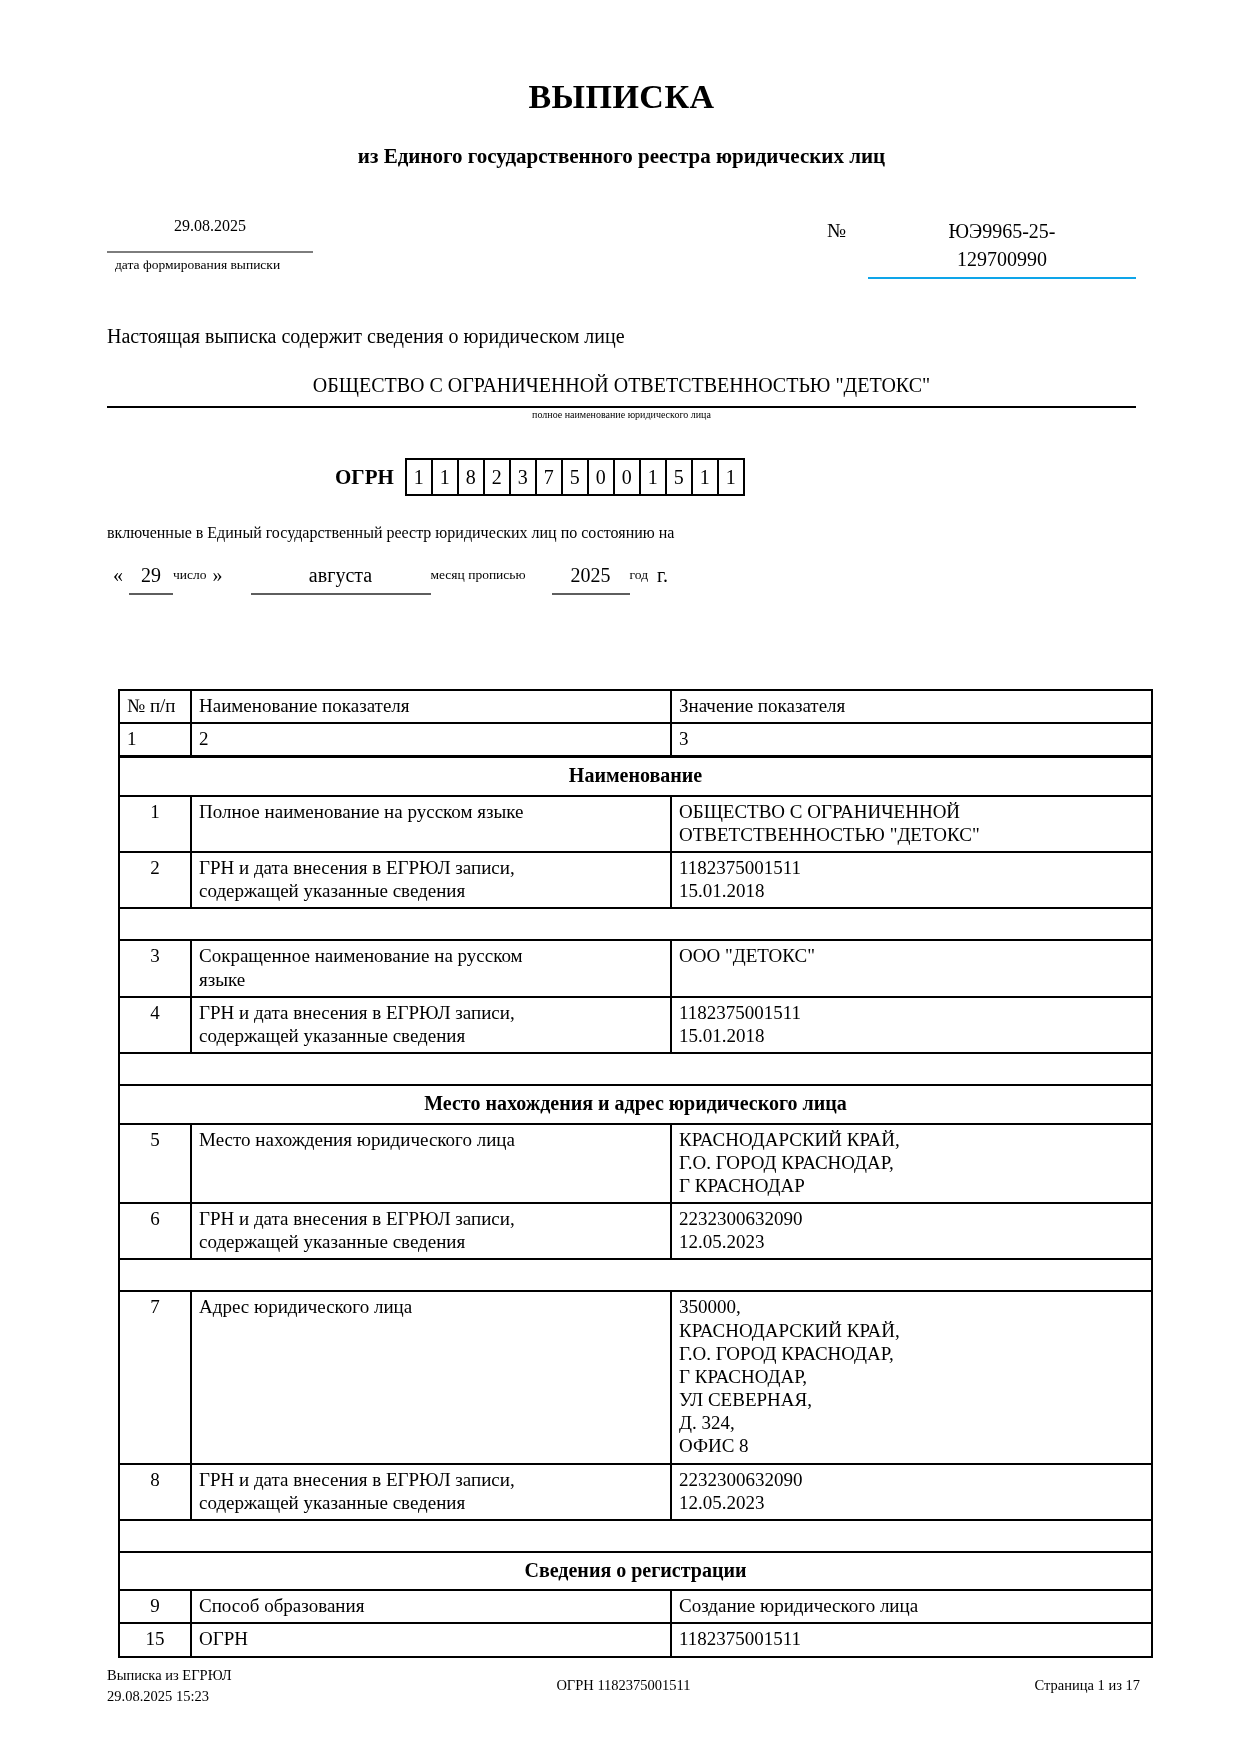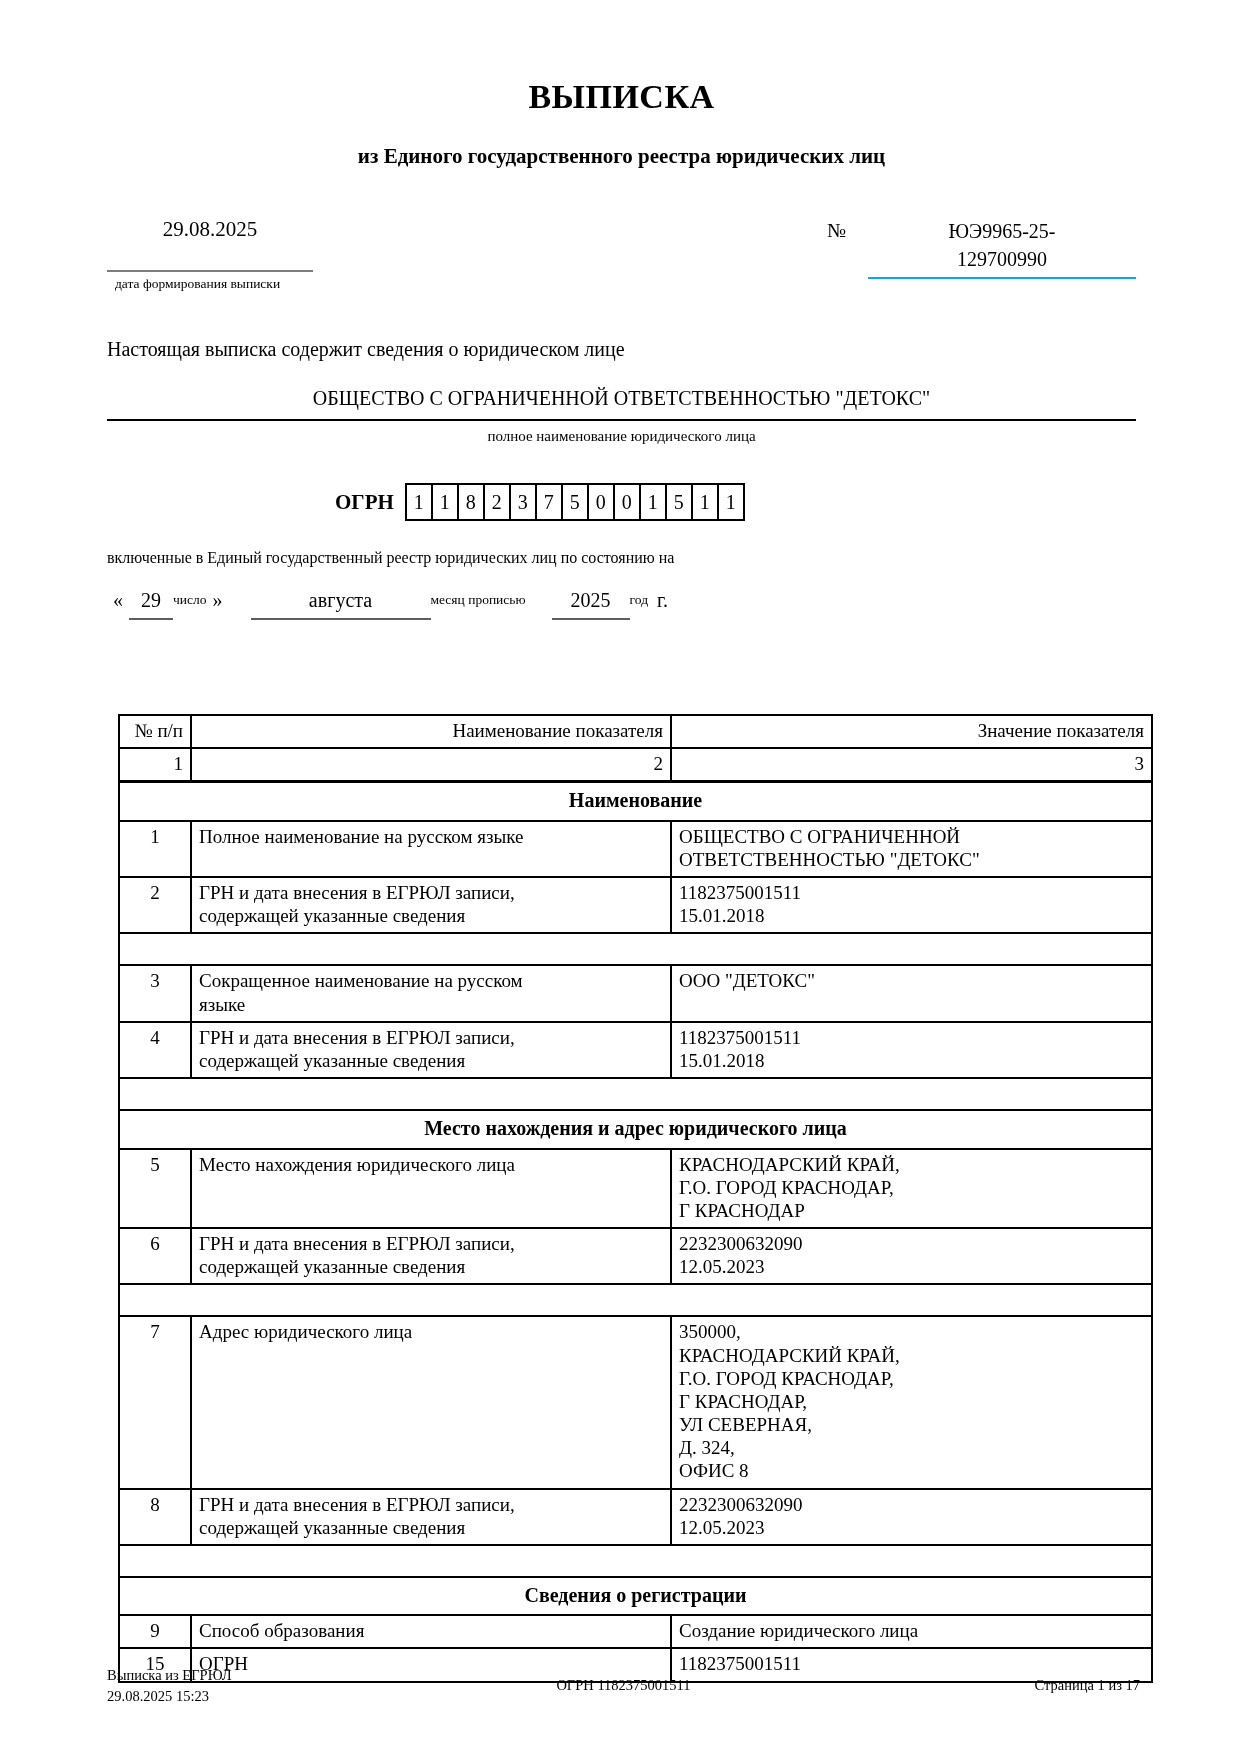--- a/index.html
+++ b/index.html
@@ -29,23 +29,23 @@
   }
 
   .head-row {
     display: flex;
     justify-content: space-between;
     align-items: flex-start;
     margin-top: 48px;
   }
   .date-block { width: 206px; }
   .date-text {
-    font-size: 21px;
-    text-align: center;
-    padding-bottom: 28px;
+    font-size: 16px;
+    text-align: center;
+    padding-bottom: 16px;
     border-bottom: 2px solid #7d7d7d;
   }
   .date-label { font-size: 13.5px; padding: 4px 0 0 8px; font-family: Liberation Serif, serif; }
   .num-row { display: flex; align-items: flex-start; }
   .num-sign { font-size: 20px; margin-right: 22px; padding-top: 2px; }
   .num-block {
     width: 268px;
     border-bottom: 2px solid #0ea5e9;
     text-align: center;
     font-size: 20px;
@@ -56,21 +56,21 @@
 
   .intro { font-size: 20px; margin-top: 46px; }
 
   .company-name {
     text-align: center;
     font-size: 20px;
     margin-top: 26px;
     padding-bottom: 9px;
     border-bottom: 2px solid #000;
   }
-  .company-label { text-align: center; font-size: 15px; padding-top: 7px; }
+  .company-label { text-align: center; font-size: 10px; padding-top: 1px; }
 
   .ogrn-row {
     display: flex;
     align-items: center;
     margin-top: 38px;
     margin-left: 228px;
   }
   .ogrn-label { font-size: 21px; font-weight: bold; margin-right: 11px; }
   .ogrn-boxes { display: flex; }
   .obox {
@@ -114,21 +114,21 @@
   table.main td {
     border: 2px solid #000;
     padding: 3px 7px 5px 7px;
     vertical-align: top;
     line-height: 1.22;
     white-space: pre-line;
   }
   .col-num { width: 72px; }
   .col-name { width: 480px; }
   .col-val { width: 481px; }
-  td.c-center { text-align: right; }
+  td.c-center { text-align: left; }
   tr.index-row td { border-bottom: 3px solid #000; }
   tr.section-row td { text-align: center; font-weight: bold; font-size: 20px; padding: 5px 6px 7px 6px; }
   tr.spacer-row td { height: 32px; padding: 0; }
   td.num-cell { text-align: center; }
 
   .footer {
     position: absolute;
     left: 107px;
     right: 100px;
     bottom: 48px;

